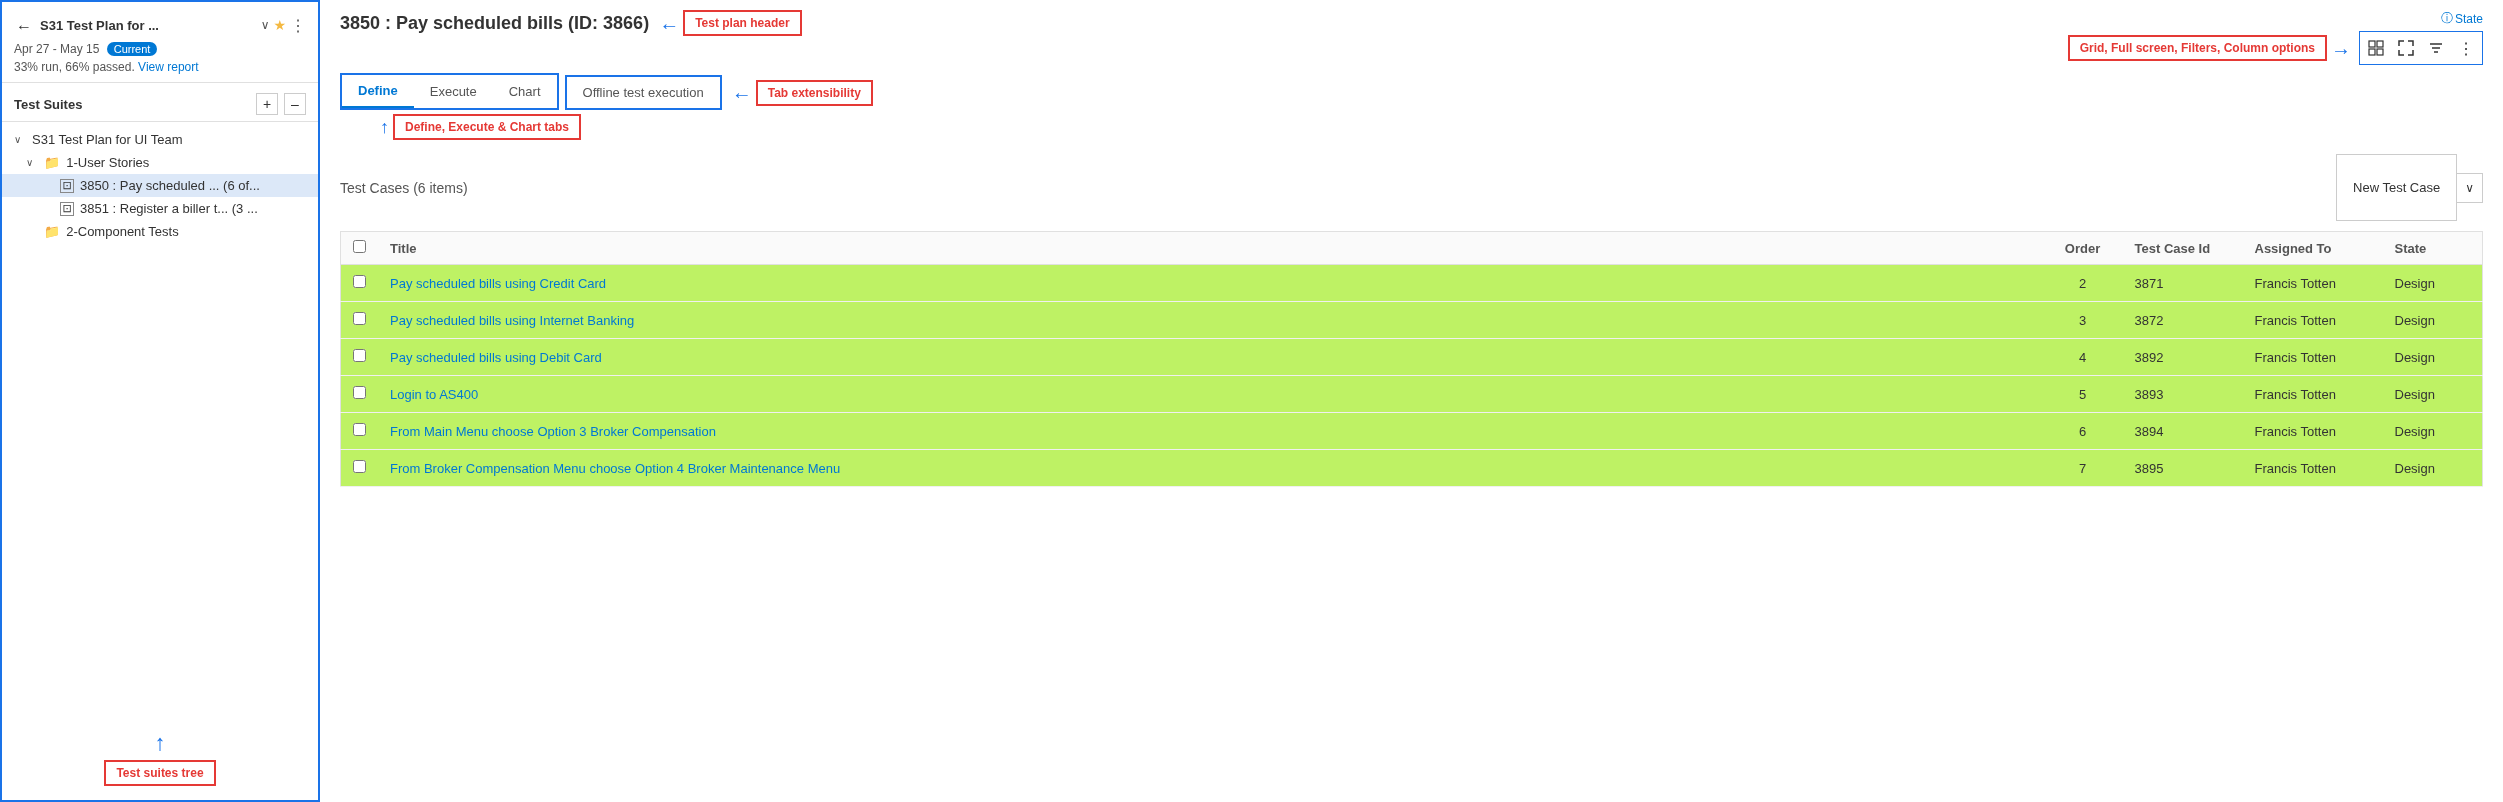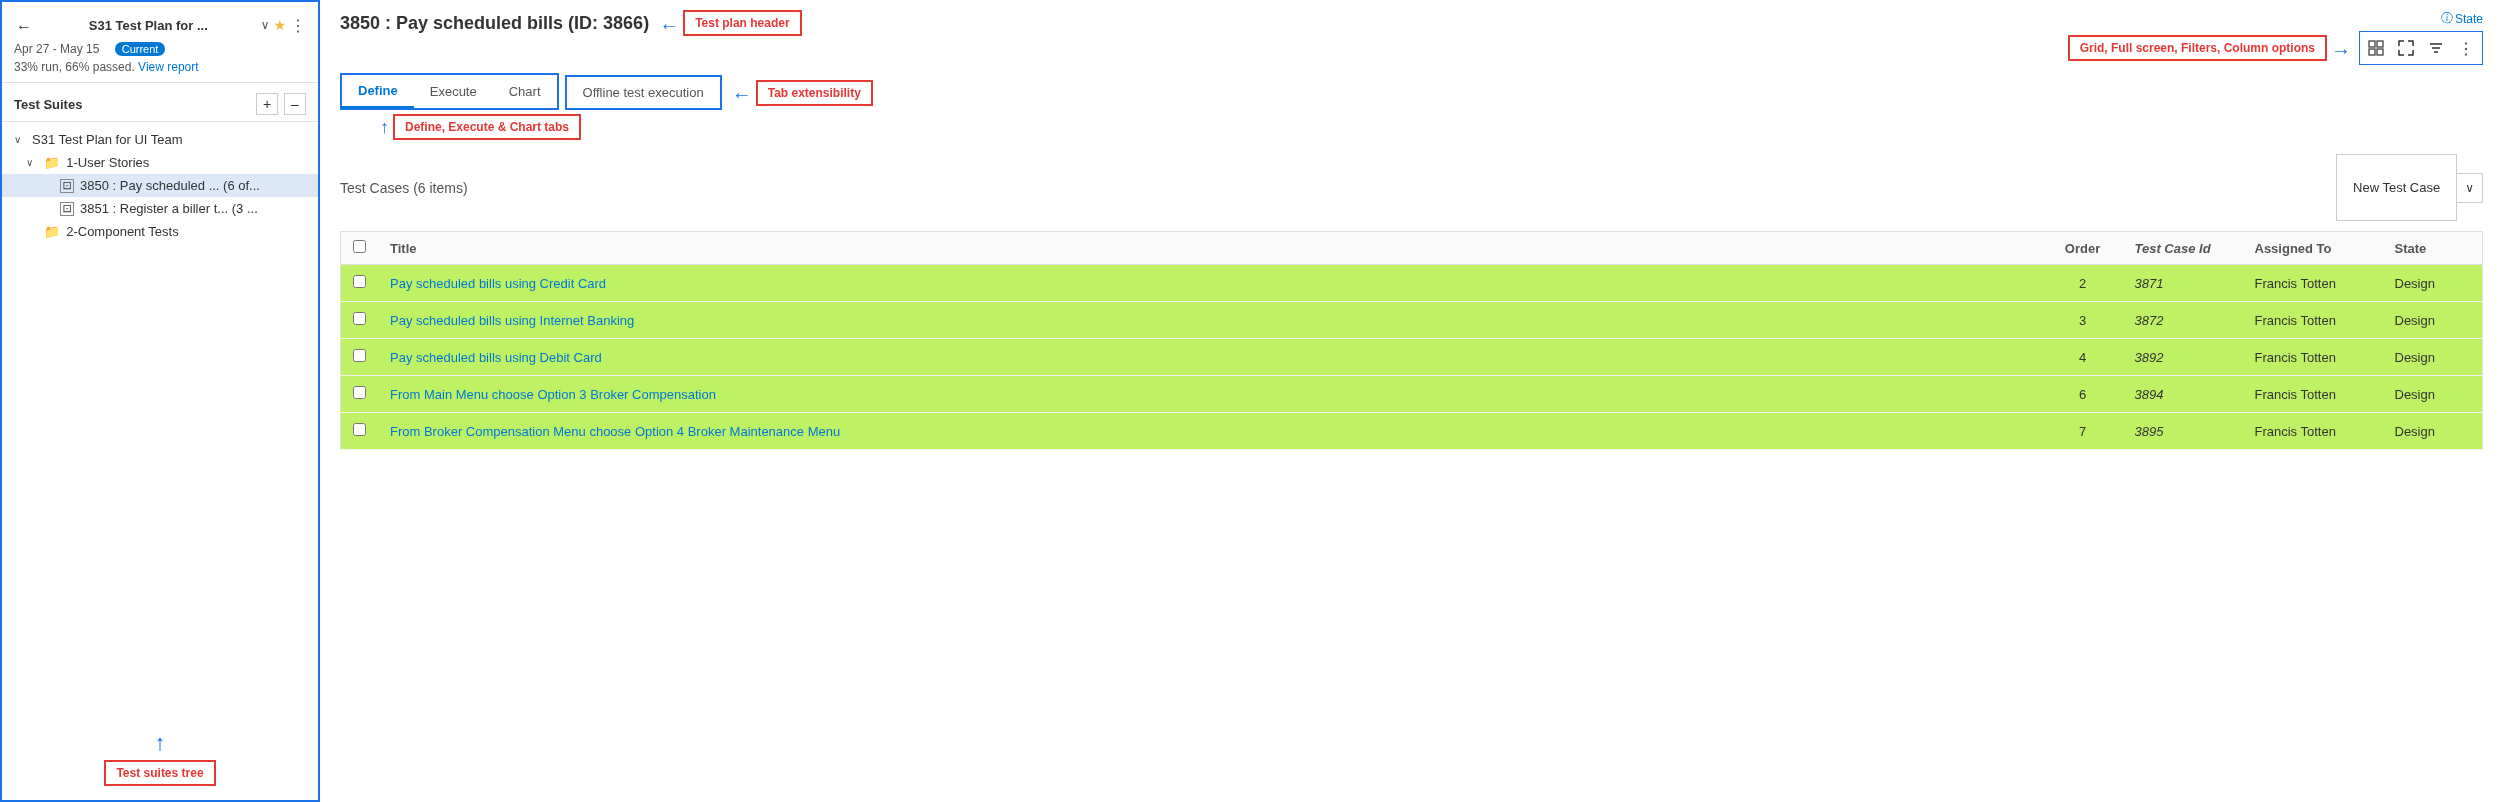--- a/index.html
+++ b/index.html
@@ -6,28 +6,28 @@
     body { font-family: 'Segoe UI', Arial, sans-serif; font-size: 13px; background: #f5f5f5; color: #333; }
     
     .app-container { display: flex; height: 100vh; min-height: 802px; background: #fff; }
     
     
     .sidebar { width: 320px; min-width: 320px; border: 2px solid #1a73e8; background: #fff; display: flex; flex-direction: column; }
     
     .sidebar-header { padding: 12px 12px 8px 12px; border-bottom: 1px solid #e0e0e0; }
     .sidebar-back-row { display: flex; align-items: center; gap: 6px; margin-bottom: 6px; }
     .back-btn { background: none; border: none; cursor: pointer; color: #333; font-size: 16px; padding: 2px; }
-    .plan-title { font-weight: 600; font-size: 13px; flex: 1; overflow: hidden; text-overflow: ellipsis; white-space: nowrap; text-align: center; }
+    .plan-title { font-weight: 600; font-size: 13px; flex: 1; overflow: hidden; text-overflow: ellipsis; white-space: nowrap; }
     .plan-title-row { display: flex; align-items: center; gap: 4px; }
     .chevron-down { color: #555; font-size: 12px; cursor: pointer; }
     .star-icon { color: #f4b942; font-size: 14px; cursor: pointer; }
     .kebab-icon { color: #555; font-size: 16px; cursor: pointer; }
     
     .sidebar-meta { font-size: 12px; color: #555; margin-bottom: 4px; }
-    .current-badge { background: #0078d4; color: #fff; font-size: 11px; padding: 1px 7px; border-radius: 10px; margin-left: 12px; }
+    .current-badge { background: #0078d4; color: #fff; font-size: 11px; padding: 1px 7px; border-radius: 10px; margin-left: 4px; }
     .sidebar-stats { font-size: 12px; color: #555; }
     .view-report-link { color: #0078d4; text-decoration: none; cursor: pointer; }
     
     .test-suites-header { display: flex; align-items: center; justify-content: space-between; padding: 10px 12px 6px 12px; border-bottom: 1px solid #e0e0e0; }
     .test-suites-title { font-weight: 600; font-size: 13px; }
     .suites-icons { display: flex; gap: 6px; }
     .icon-btn { background: none; border: 1px solid #ccc; cursor: pointer; width: 22px; height: 22px; display: flex; align-items: center; justify-content: center; font-size: 14px; color: #333; }
     
     .suites-tree { flex: 1; overflow-y: auto; padding: 6px 0; }
     .tree-item { padding: 4px 12px 4px 12px; cursor: pointer; display: flex; align-items: center; gap: 6px; font-size: 13px; color: #333; }
@@ -51,21 +51,21 @@
     .new-test-case-btn-group { display: flex; align-items: center; }
     .new-test-case-btn { background: #fff; border: 1px solid #ccc; padding: 25px 16px; font-size: 13px; cursor: pointer; color: #333; font-weight: 500; }
     .new-test-case-dropdown { background: #fff; border: 1px solid #ccc; border-left: none; padding: 7px 8px; cursor: pointer; font-size: 12px; color: #333; }
     
     .test-table { width: 100%; border-collapse: collapse; background: #bef264; border: 1px solid #e0e0e0; padding-left: 48px; }
     .test-table th { padding: 8px 12px; text-align: left; font-weight: 600; font-size: 13px; color: #555; border-bottom: 1px solid #e0e0e0; background: #fafafa; }
     .test-table td { padding: 10px 12px; border-bottom: 1px solid #f0f0f0; font-size: 13px; color: #333; }
     .test-table .cb-col { width: 36px; }
     .test-table .title-col { }
     .test-table .order-col { width: 80px; text-align: center; }
-    .test-table .id-col { width: 120px; font-style: italic; }
+    .test-table .id-col { width: 120px; }
     .test-table .assigned-col { width: 140px; }
     .test-table .state-col { width: 100px; }
     
     .test-link { color: #0078d4; text-decoration: none; cursor: pointer; }
     
     input[type="checkbox"] { cursor: pointer; }
     
     
     .callout-box { border: 2px solid #e53935; background: #fff; color: #e53935; font-weight: 700; font-size: 12px; padding: 4px 10px; white-space: nowrap; }
     
@@ -280,20 +280,32 @@
       <td class="order-col">4</td>
       <td class="id-col">3892</td>
       <td class="assigned-col">Francis Totten</td>
       <td class="state-col">Design</td>
     </tr>
             <tr>
       <td class="cb-col">
         <input type="checkbox" style="">
       </td>
       <td class="title-col">
+        <a class="test-link">Login to AS400</a>
+      </td>
+      <td class="order-col">5</td>
+      <td class="id-col">3893</td>
+      <td class="assigned-col">Francis Totten</td>
+      <td class="state-col">Design</td>
+    </tr>
+            <tr>
+      <td class="cb-col">
+        <input type="checkbox" style="">
+      </td>
+      <td class="title-col">
         <a class="test-link">From Main Menu choose Option 3 Broker Compensation</a>
       </td>
       <td class="order-col">6</td>
       <td class="id-col">3894</td>
       <td class="assigned-col">Francis Totten</td>
       <td class="state-col">Design</td>
     </tr>
             <tr>
       <td class="cb-col">
         <input type="checkbox" style="">

